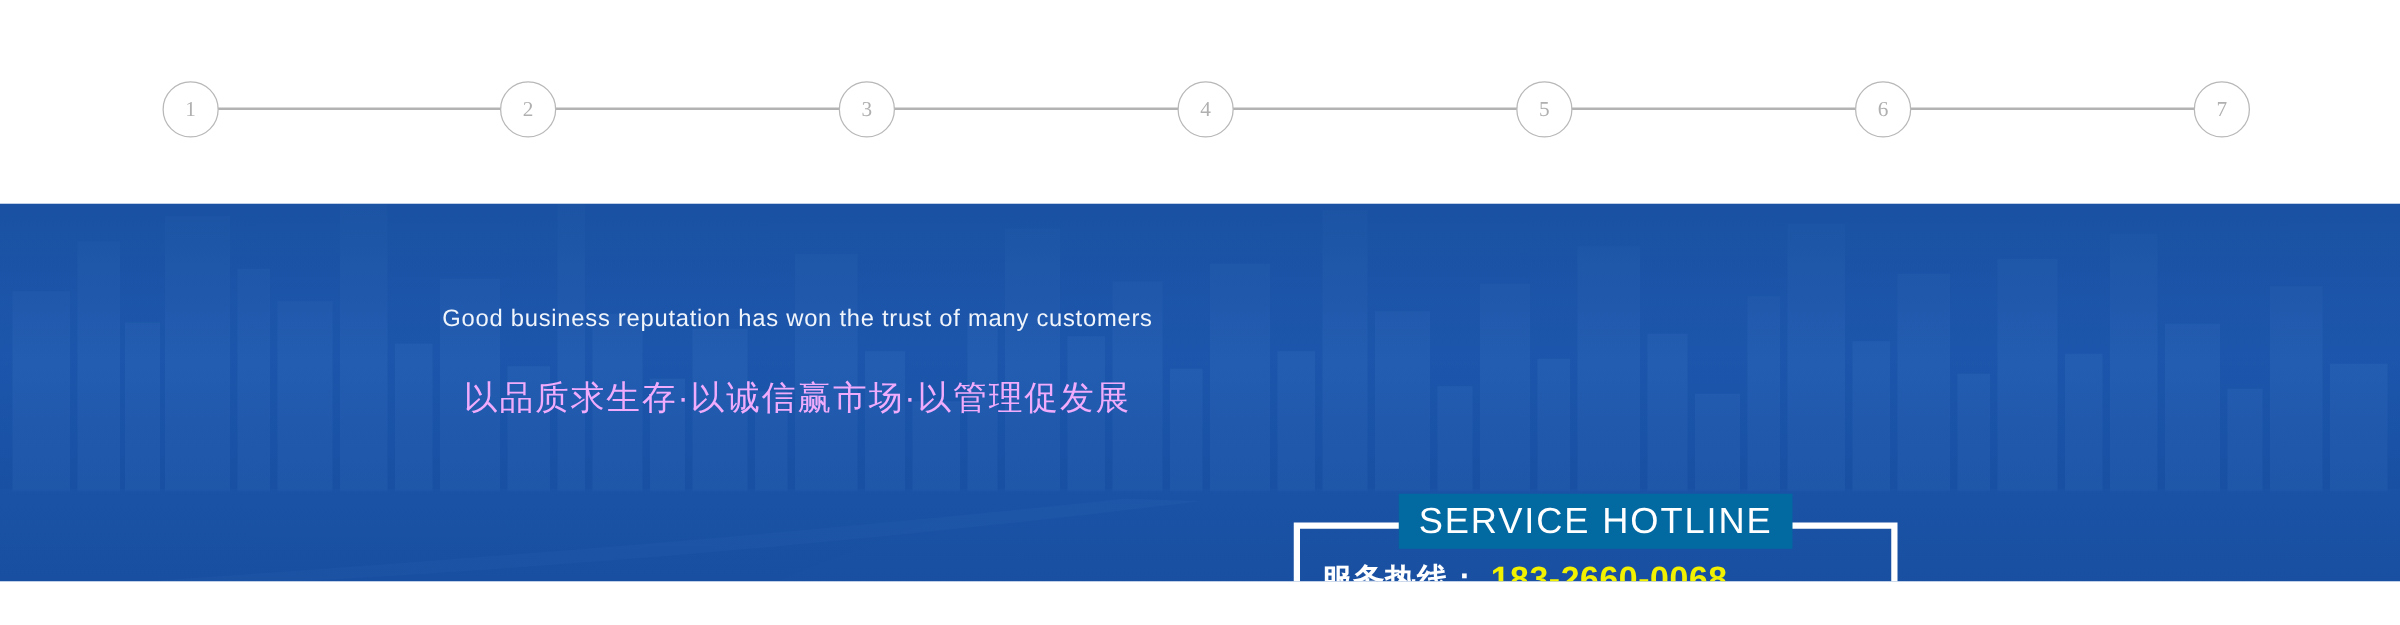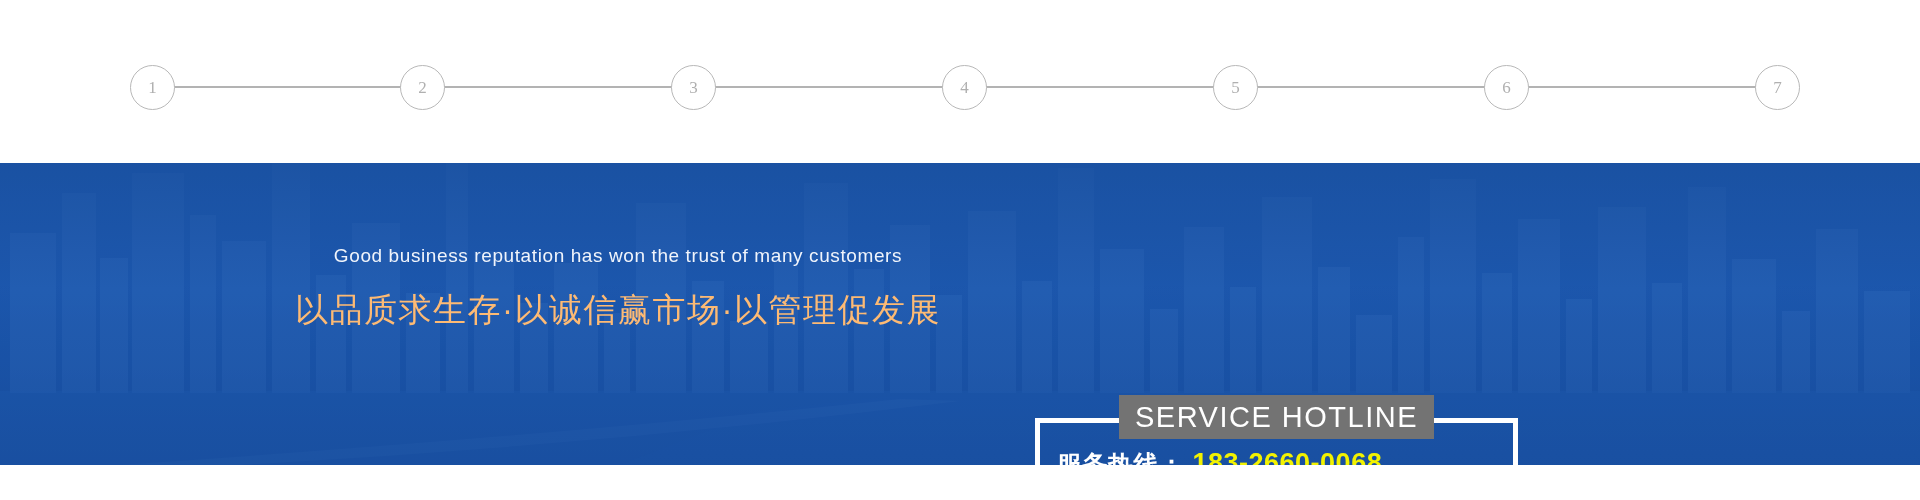--- a/index.html
+++ b/index.html
@@ -52,31 +52,31 @@
       rgba(26,84,170,.10) 42%,
       rgba(20,70,145,.40) 100%);
     pointer-events:none;
   }
   .banner-inner {
     position:absolute; inset:0;
   }
 
   
   .slogan {
-    position:absolute; left:288px; top:82px; width:660px;
+    position:absolute; left:308px; top:82px; width:660px;
     text-align:center; color:#ffffff;
   }
   .slogan-en {
     font-size:19px; letter-spacing:.6px; line-height:1.2;
     color:#f0f4fb; font-weight:400; white-space:nowrap;
   }
   .slogan-main {
-    margin-top:21px;
-    font-size:33px; font-weight:500; letter-spacing:1.5px;
-    line-height:1.25; color:#fdba74; white-space:nowrap;
+    margin-top:34px;
+    font-size:27px; font-weight:500; letter-spacing:1.5px;
+    line-height:1.25; color:#f0abfc; white-space:nowrap;
   }
   .slogan-sub {
     margin-top:16px;
     font-size:19px; letter-spacing:1px; line-height:1.3;
     color:#f3f6fc; white-space:nowrap;
   }
 
   
   .hotline {
     position:absolute; left:1035px; top:255px; width:483px; height:122px;
@@ -84,21 +84,21 @@
   .hotline-frame {
     position:absolute; inset:0;
     border:5px solid #ffffff;
   }
   .hotline-title {
     position:absolute; left:0; top:-23px; width:100%;
     text-align:center; pointer-events:none;
   }
   .hotline-title span {
     display:inline-block;
-    background:#737373;
+    background:#0369a1;
     padding:0 16px;
     color:#ffffff; font-size:29px; letter-spacing:1.5px;
     font-weight:300; line-height:44px; white-space:nowrap;
   }
   .hotline-body {
     position:absolute; left:0; top:30px; width:100%;
     padding:0 18px 0 22px;
   }
   .hot-row {
     display:flex; align-items:flex-end; white-space:nowrap;

